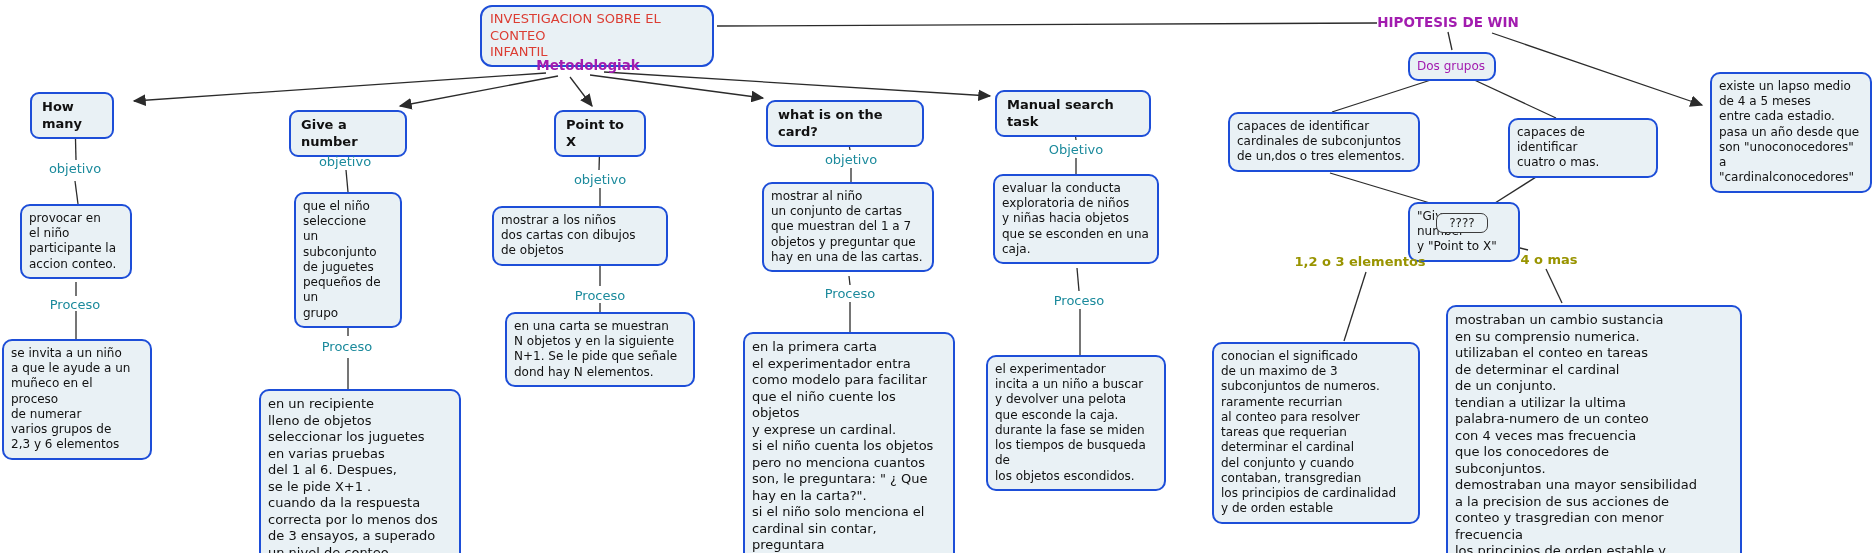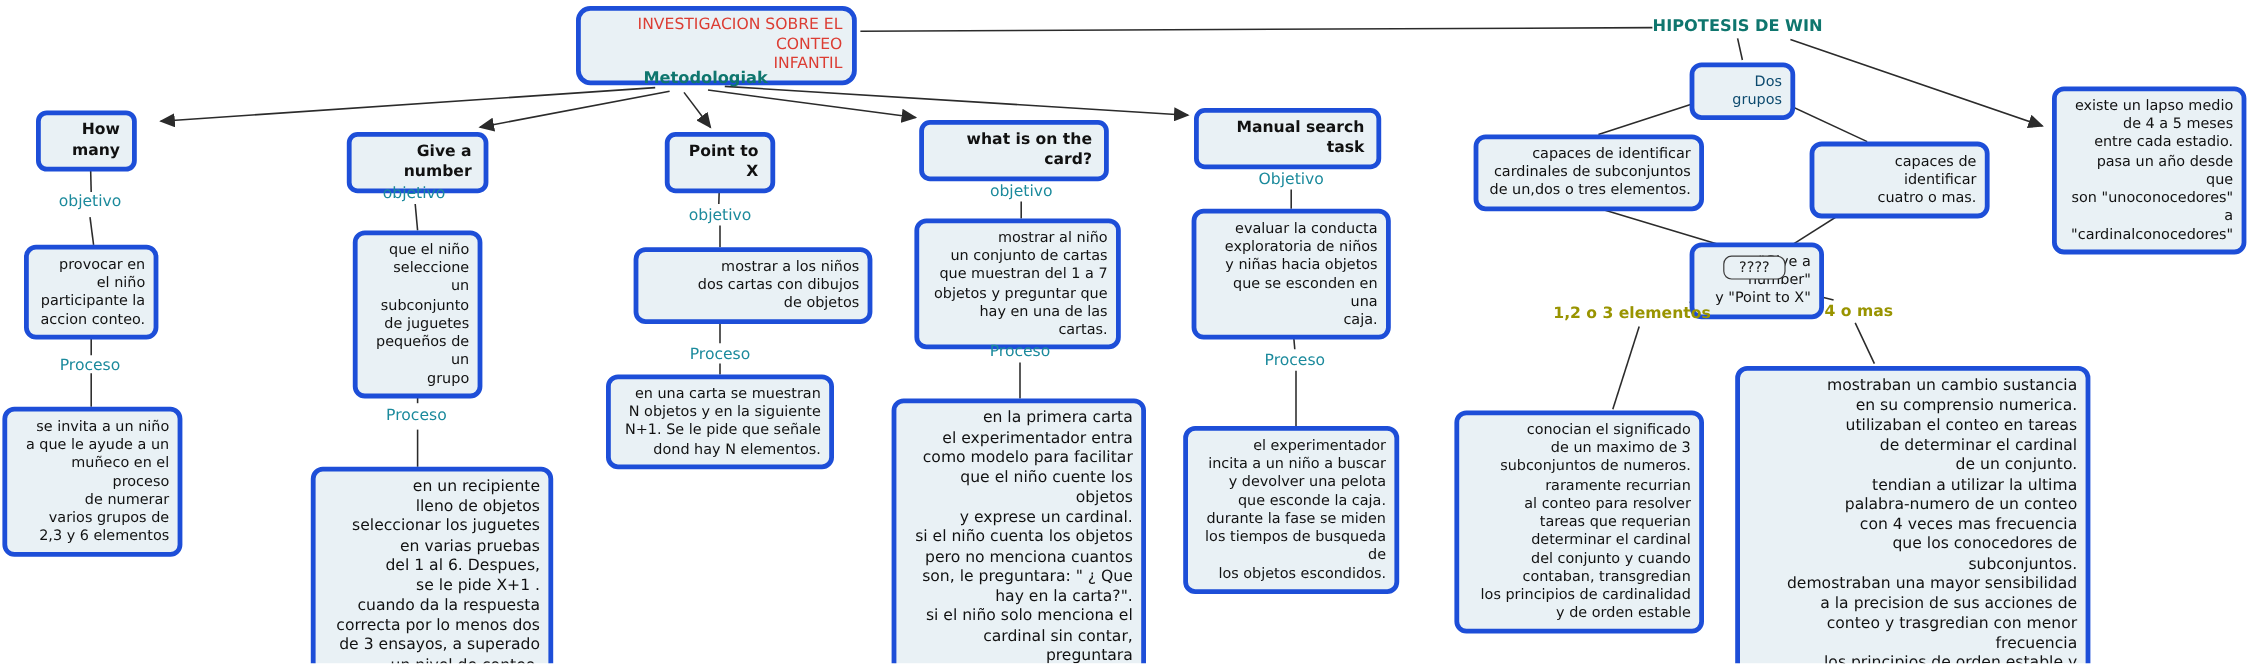--- a/index.html
+++ b/index.html
@@ -3,35 +3,35 @@
 <meta charset="utf-8">
 <style>
   html,body{margin:0;padding:0;background:#ffffff;}
   .canvas{
     position:relative;width:1873px;height:553px;overflow:hidden;
     font-family:"DejaVu Sans", sans-serif;color:#1a1a1a;background:#ffffff;
   }
   svg.wires{position:absolute;left:0;top:0;z-index:1;}
   .node{
     position:absolute;z-index:2;box-sizing:border-box;
-    background:#e9f1f5;border:4px solid #1d4ed8;border-radius:10px;
-    padding:5px 7px;text-align:right;white-space:pre-line;
+    background:#e9f1f5;border:2px solid #1d4ed8;border-radius:10px;
+    padding:5px 7px;text-align:left;white-space:pre-line;
     font-size:12px;line-height:1.27;color:#111;
   }
   .node-sm{font-size:13px;line-height:1.27;}
   .task{font-weight:bold;font-size:13px;padding:5px 10px;border-radius:9px;}
   .root-node{font-size:13px;color:#dc3d33;border-radius:12px;padding:4px 8px;}
   .lbl{
     position:absolute;z-index:2;transform:translateX(-50%);
     white-space:nowrap;font-size:13px;
   }
   .teal{color:#1b8a9c;}
-  .orange{color:#0f766e;font-weight:bold;font-size:13.5px;}
+  .orange{color:#a21caf;font-weight:bold;font-size:13.5px;}
   .olive{color:#999400;font-weight:bold;}
-  .dosgrupos{color:#0c4a6e;}
+  .dosgrupos{color:#a21caf;}
   .unknown-box{
     position:absolute;z-index:3;box-sizing:border-box;
     background:#e9f1f5;border:1px solid #3c3c3c;border-radius:7px;
     font-size:12px;text-align:center;padding:2px 0;
   }
 </style>
 </head>
 <body>
 
 <div class="canvas">
@@ -125,21 +125,21 @@
 en varias pruebas
 del 1 al 6. Despues,
 se le pide X+1 .
 cuando da la respuesta
 correcta por lo menos dos
 de 3 ensayos, a superado
 un nivel de conteo.</div>
 
   <div class="node task" style="left:554px;top:110px;width:92px">Point to X</div>
   <span class="lbl teal" style="left:600px;top:172px">objetivo</span>
-  <div class="node" style="left:528px;top:206px;width:199px">mostrar a los niños
+  <div class="node" style="left:492px;top:206px;width:176px">mostrar a los niños
 dos cartas con dibujos
 de objetos</div>
   <span class="lbl teal" style="left:600px;top:288px">Proceso</span>
   <div class="node" style="left:505px;top:312px;width:190px">en una carta se muestran
 N objetos y en la siguiente
 N+1. Se le pide que señale
 dond hay N elementos.</div>
 
   <div class="node task" style="left:766px;top:100px;width:158px">what is on the card?</div>
   <span class="lbl teal" style="left:851px;top:152px">objetivo</span>

